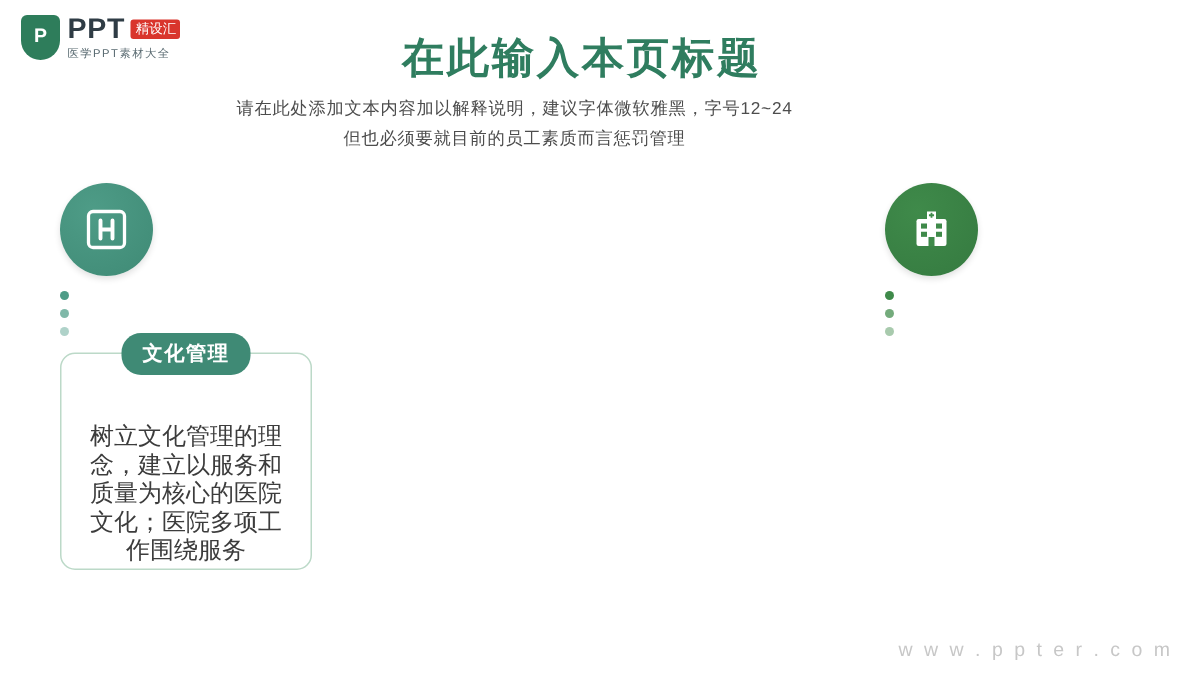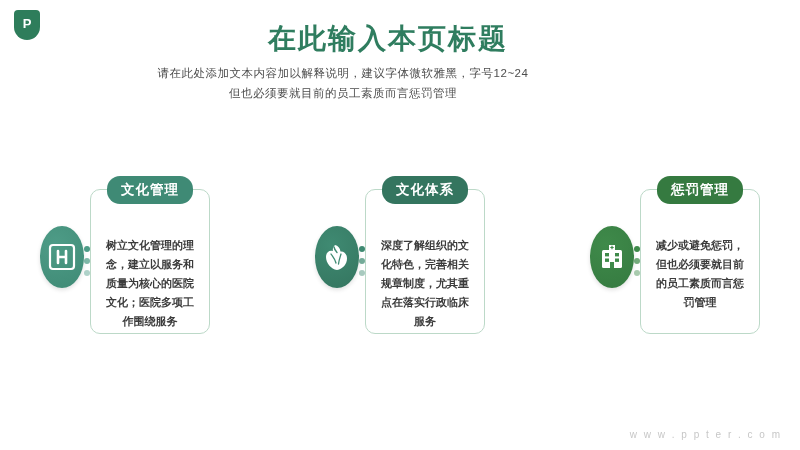--- a/index.html
+++ b/index.html
@@ -109,21 +109,22 @@
     top: 122px;
     left: 40px;
     width: 720px;
     height: 270px;
     display: flex;
     justify-content: space-between;
   }
   .col {
     width: 170px;
     display: flex;
-    align-items: center;
+    flex-direction: column;
+    align-items: flex-start;
     position: relative;
   }
 
   .circle {
     width: 62px;
     height: 62px;
     border-radius: 50%;
     display: flex;
     align-items: center;
     justify-content: center;
@@ -168,46 +169,52 @@
     font-size: 13.5px;
     font-weight: bold;
     letter-spacing: 1px;
     white-space: nowrap;
   }
   .card-body {
     position: absolute;
     top: 46px;
     left: 12px;
     right: 12px;
-    font-size: 11px;
+    font-size: 16px;
     color: #3c3c3c;
     line-height: 19px;
     text-align: center;
-    font-weight: bold;
   }
 
   
   .footer {
     position: absolute;
     right: 18px;
     bottom: 10px;
-    font-size: 10px;
+    font-size: 13px;
     color: #c7c7c7;
     letter-spacing: 2px;
     margin-top: 47px;
   }
 </style>
 </head>
 <body>
 
 <div class="logo">
   <div class="logo-shield">
     <div class="sh">
         <span>P</span>
       </div>
+  </div>
+  <div class="logo-text">
+    <div class="logo-row">
+      <span class="logo-ppt">PPT</span>
+      <span class="logo-badge">精设汇</span>
+    </div>
+    <div class="logo-sub">医学PPT素材大全</div>
   </div>
 </div>
 
 <div class="title">在此输入本页标题</div>
 <div class="subtitle">
   <div>请在此处添加文本内容加以解释说明，建议字体微软雅黑，字号12~24</div>
   <div>但也必须要就目前的员工素质而言惩罚管理</div>
 </div>
 
 <div class="columns">
@@ -224,59 +231,36 @@
       <div class="dot d2" id="d0b" style="background: rgb(78, 156, 135);"></div>
       <div class="dot d3" id="d0c" style="background: rgb(78, 156, 135);"></div>
     </div>
     <div class="card">
       <div class="card-label" id="l0" style="background: rgb(63, 138, 117);">文化管理</div>
       <div class="card-body">树立文化管理的理念，建立以服务和质量为核心的医院文化；医院多项工作围绕服务</div>
     </div>
   </div>
 
 
-  <div class="col">
-    <div class="circle" id="c2" style="background: radial-gradient(circle at 35% 30%, rgb(63, 138, 114), rgb(52, 117, 95));">
-      <svg width="30" height="32" viewBox="0 0 30 32">
-        <path d="M13 4 C11 6 10.5 8 11 10 C7 9 4 11.5 4 16 C4 22 9 28 15 29 C21 28 25 23 25 17.5 C25 13 22 10 18.5 10.5 C18 7 16 4.5 13 4 Z" fill="#ffffff"></path>
-        <path d="M12 6 C12.5 8.5 13.5 10 15 11.5" fill="none" stroke="#3f8a72" stroke-width="1.4" stroke-linecap="round"></path>
-        <path d="M9 13 C11 16 13 18 14 22" fill="none" stroke="#3f8a72" stroke-width="1.3" stroke-linecap="round"></path>
-        <path d="M19 13 C18 16.5 17 19 16.5 23" fill="none" stroke="#3f8a72" stroke-width="1.3" stroke-linecap="round"></path>
-      </svg>
-    </div>
-    <div class="dots">
-      <div class="dot d1" id="d2a" style="background: rgb(63, 138, 114);"></div>
-      <div class="dot d2" id="d2b" style="background: rgb(63, 138, 114);"></div>
-      <div class="dot d3" id="d2c" style="background: rgb(63, 138, 114);"></div>
-    </div>
-    <div class="card">
-      <div class="card-label" id="l2" style="background: rgb(52, 117, 95);">文化体系</div>
-      <div class="card-body">深度了解组织的文化特色，完善相关规章制度，尤其重点在落实行政临床服务</div>
-    </div>
-  </div>
 
   <div class="col">
     <div class="circle" id="c3" style="background: radial-gradient(circle at 35% 30%, rgb(63, 138, 74), rgb(53, 122, 64));">
       <svg width="30" height="30" viewBox="0 0 30 30">
         <rect x="5" y="8" width="20" height="18" rx="1.5" fill="#ffffff"></rect>
         <rect x="12" y="3" width="6" height="5" fill="#ffffff"></rect>
         <path d="M15 3.8 L15 7.2 M13.3 5.5 L16.7 5.5" stroke="#3f8a4a" stroke-width="1.2"></path>
         <rect x="8" y="11" width="4" height="3.4" fill="#3f8a4a"></rect>
         <rect x="18" y="11" width="4" height="3.4" fill="#3f8a4a"></rect>
         <rect x="8" y="16.5" width="4" height="3.4" fill="#3f8a4a"></rect>
         <rect x="18" y="16.5" width="4" height="3.4" fill="#3f8a4a"></rect>
         <rect x="13" y="20" width="4" height="6" fill="#3f8a4a"></rect>
       </svg>
     </div>
     <div class="dots">
       <div class="dot d1" id="d3a" style="background: rgb(63, 138, 74);"></div>
       <div class="dot d2" id="d3b" style="background: rgb(63, 138, 74);"></div>
       <div class="dot d3" id="d3c" style="background: rgb(63, 138, 74);"></div>
     </div>
-    <div class="card">
-      <div class="card-label" id="l3" style="background: rgb(53, 122, 64);">惩罚管理</div>
-      <div class="card-body">减少或避免惩罚，但也必须要就目前的员工素质而言惩罚管理</div>
-    </div>
   </div>
 
 </div>
 
 <div class="footer">w w w . p p t e r . c o m</div>
 
 </body></html>

